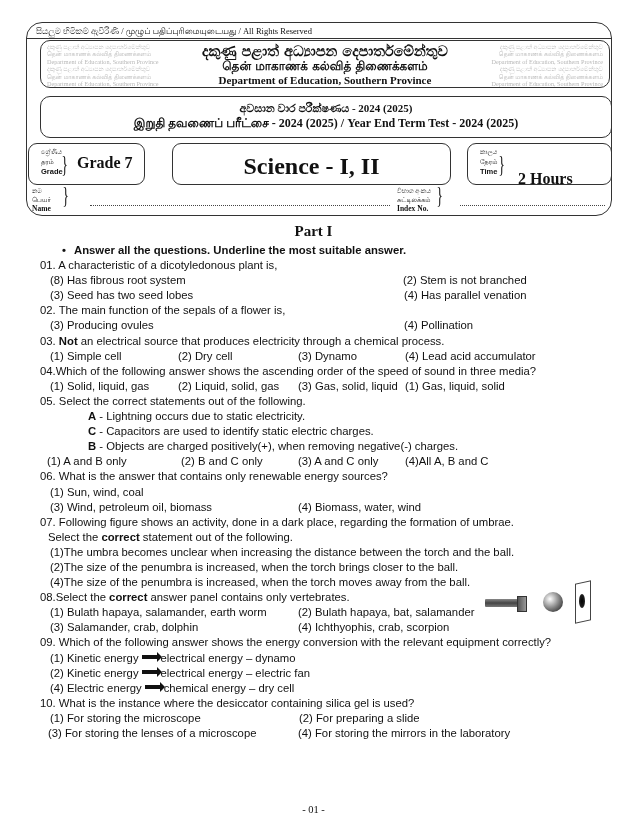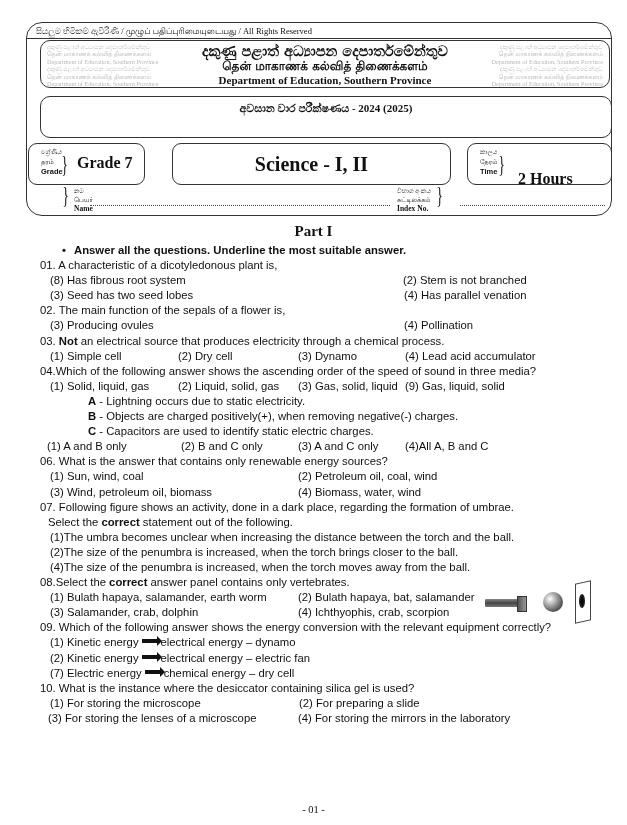--- a/index.html
+++ b/index.html
@@ -24,21 +24,21 @@
   .exam-l2 { font-size:12px; line-height:16px; font-weight:bold; font-family:"Liberation Serif", serif; }
 
   .info-box { position:absolute; top:143px; height:40px; border:1.2px solid #333; border-radius:9px; }
   .grade-box { left:28px; width:115px; }
   .subject-box { left:172px; width:277px; }
   .time-box { left:467px; width:143px; }
   .small-labels { position:absolute; left:12px; top:3px; font-size:6.5px; line-height:10px; font-family:Liberation Sans, sans-serif; }
   .small-labels .en { font-weight:bold; font-size:7.5px; }
   .brace { position:absolute; top:5px; font-size:24px; line-height:30px; font-family:"Liberation Serif", serif; transform:scaleX(0.55); }
   .big-val { position:absolute; top:10px; font-size:16px; font-weight:bold; font-family:"Liberation Serif", serif; white-space:nowrap; }
-  .subject-title { position:absolute; left:0; right:0; top:9px; text-align:center; font-size:20px; font-weight:bold; font-family:"Liberation Serif", serif; }
+  .subject-title { position:absolute; left:0; right:0; top:9px; text-align:center; font-size:24px; font-weight:bold; font-family:"Liberation Serif", serif; }
 
   .name-row { position:absolute; top:186px; font-size:6.5px; line-height:9px; font-family:"Liberation Serif", serif; }
   .dots { position:absolute; border-bottom:1px dotted #444; height:0; }
 
   
   .part-title { position:absolute; left:0; width:627px; top:223px; text-align:center; font-size:15px; font-weight:bold; font-family:"Liberation Serif", serif; }
   .content { position:absolute; left:40px; top:243px; width:580px; font-size:11.3px; line-height:15.1px; font-family:"Liberation Sans", sans-serif; }
   .line { position:relative; height:15.1px; white-space:nowrap; }
   .bullet-line { font-weight:bold; padding-left:34px; }
   .bullet-line .dot { position:absolute; left:22px; }
@@ -83,20 +83,21 @@
   </div>
   <div class="dept-lines">
     <div class="dept-si">දකුණු පළාත් අධ්‍යාපන දෙපාර්තමේන්තුව</div>
     <div class="dept-ta">தென் மாகாணக் கல்வித் திணைக்களம்</div>
     <div class="dept-en">Department of Education, Southern Province</div>
   </div>
 </div>
 
 <div class="exam-box">
   <div class="exam-l1">අවසාන වාර පරීක්ෂණය - 2024 (2025)</div>
+  <div class="exam-l2">இறுதி தவணைப் பரீட்சை - 2024 (2025) / Year End Term Test - 2024 (2025)</div>
 </div>
 
 <div class="info-box grade-box">
   <div class="small-labels">
     <div>ශ්‍රේණිය</div>
     <div>தரம்</div>
     <div class="en">Grade</div>
   </div>
   <div class="brace" style="left:30px;">}</div>
   <div class="big-val" style="left:48px;">Grade 7</div>
@@ -109,21 +110,21 @@
 <div class="info-box time-box">
   <div class="small-labels">
     <div>කාලය</div>
     <div>நேரம்</div>
     <div class="en">Time</div>
   </div>
   <div class="brace" style="left:28px;">}</div>
   <div class="big-val" style="left:50px;margin-top:16px;">2 Hours</div>
 </div>
 
-<div class="name-row" style="left:32px;margin-left:42px;">
+<div class="name-row" style="left:32px;">
   <div>නම</div>
   <div>பெயர்</div>
   <div style="font-weight:bold;font-size:7.5px;">Name</div>
 </div>
 <div class="brace" style="position:absolute;left:60px;top:180px;">}</div>
 <div class="dots" style="left:90px;top:205px;width:300px;"></div>
 
 <div class="name-row" style="left:397px;">
   <div>විභාග අංකය</div>
   <div>சுட்டிலக்கம்</div>
@@ -164,43 +165,43 @@
     <span class="opt" style="left:138px">(2) Dry cell</span>
     <span class="opt" style="left:258px">(3) Dynamo</span>
     <span class="opt" style="left:365px">(4) Lead acid accumulator</span>
   </div>
 
   <div class="line">04.Which of the following answer shows the ascending order of the speed of sound in three media?</div>
   <div class="line">
     <span class="opt" style="left:10px">(1)  Solid, liquid, gas</span>
     <span class="opt" style="left:138px">(2) Liquid, solid, gas</span>
     <span class="opt" style="left:258px">(3) Gas, solid, liquid</span>
-    <span class="opt" style="left:365px">(9) Gas, liquid, solid</span>
-  </div>
-
+    <span class="opt" style="left:365px">(1) Gas, liquid, solid</span>
+  </div>
+
+  <div class="line">05. Select the correct statements out of the following.</div>
   <div class="line" style="padding-left:48px">
     <span class="stmt-letter">A</span><span> -  Lightning occurs due to static electricity.</span>
   </div>
   <div class="line" style="padding-left:48px">
+    <span class="stmt-letter">C</span><span> -  Capacitors are used to identify static electric charges.</span>
+  </div>
+  <div class="line" style="padding-left:48px">
     <span class="stmt-letter">B</span><span> -  Objects are charged positively(+), when removing negative(-) charges.</span>
-  </div>
-  <div class="line" style="padding-left:48px">
-    <span class="stmt-letter">C</span><span> -  Capacitors are used to identify static electric charges.</span>
   </div>
   <div class="line">
     <span class="opt" style="left:7px">(1) A and B only</span>
     <span class="opt" style="left:141px">(2) B and C only</span>
     <span class="opt" style="left:258px">(3) A and C only</span>
     <span class="opt" style="left:365px">(4)All  A, B and C</span>
   </div>
 
   <div class="line">06. What is the answer that contains only renewable energy sources?</div>
   <div class="line">
     <span class="opt" style="left:10px">(1) Sun, wind, coal</span>
-    <span class="opt" style="left:258px">(2) Petroleum oil, coal, wind</span>
   </div>
   <div class="line">
     <span class="opt" style="left:10px">(3) Wind, petroleum oil, biomass</span>
     <span class="opt" style="left:258px">(4) Biomass, water, wind</span>
   </div>
 
   <div class="line">07. Following figure shows an activity, done in a dark place, regarding the formation of umbrae.</div>
   <div class="line" style="padding-left:8px">
     <span>Select the </span><b>correct</b><span> statement out of the following.</span>
   </div>
@@ -221,21 +222,21 @@
   </div>
 
   <div class="line">09. Which of the following answer shows the energy conversion with the relevant equipment correctly?</div>
   <div class="line" style="padding-left:10px">
     <span>(1) Kinetic energy</span><span class="arrow"></span><span>electrical energy –  dynamo</span>
   </div>
   <div class="line" style="padding-left:10px">
     <span>(2) Kinetic energy</span><span class="arrow"></span><span>electrical energy –  electric fan</span>
   </div>
   <div class="line" style="padding-left:10px">
-    <span>(7) Electric energy</span><span class="arrow"></span><span>chemical energy –  dry cell</span>
+    <span>(4) Electric energy</span><span class="arrow"></span><span>chemical energy –  dry cell</span>
   </div>
 
   <div class="line">10. What is the instance where the desiccator containing silica gel is used?</div>
   <div class="line">
     <span class="opt" style="left:10px">(1) For storing the microscope</span>
     <span class="opt" style="left:259px">(2) For preparing a slide</span>
   </div>
   <div class="line">
     <span class="opt" style="left:8px">(3) For storing the lenses of a microscope</span>
     <span class="opt" style="left:258px">(4) For storing the mirrors in the laboratory</span>

